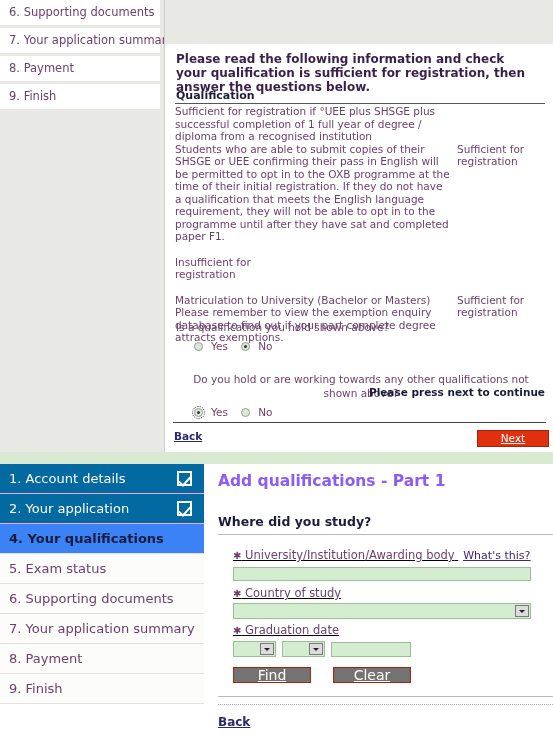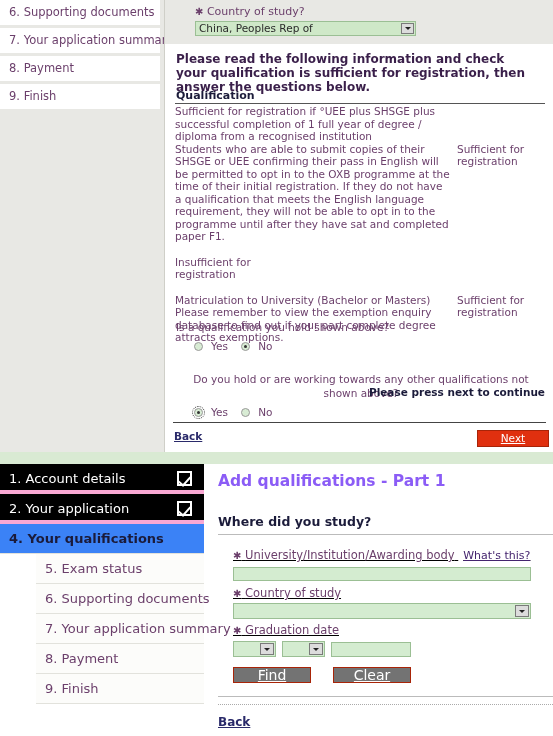--- a/index.html
+++ b/index.html
@@ -129,27 +129,27 @@
   .bot-nav { position: absolute; left: 0; top: 0; width: 204px; }
   .nav-item {
     height: 30px; line-height: 30px;
     font-size: 13px;
     padding-left: 9px;
     border-bottom: 1px solid #e2e2dc;
     position: relative;
     white-space: nowrap;
   }
   .nav-item.done {
-    background: #000000; color: #ffffff;
-    border-bottom: 4px solid #f9a8d4;
+    background: #0369a1; color: #ffffff;
+    border-bottom: 1px solid #f9a8d4;
   }
   .nav-item.current {
     background: #3b82f6; color: #1b1b3a; font-weight: bold;
   }
-  .nav-item.todo { background: #fcfcfa; color: #6b3f6b; margin-left: 36px; }
+  .nav-item.todo { background: #fcfcfa; color: #6b3f6b; }
   .check {
     position: absolute; right: 12px; top: 7px; width: 15px; height: 15px;
     border: 2px solid #ffffff;
   }
   .check:after {
     content: ""; position: absolute; left: 2px; top: 1px;
     width: 5px; height: 10px;
     border: solid #ffffff; border-width: 0 2px 2px 0;
     transform: rotate(42deg);
   }
@@ -220,30 +220,20 @@
         <span>8. Payment</span>
       </div>
       <div class="nav-item-top">
         <span>9. Finish</span>
       </div>
     </div>
 
     <div class="top-content">
       <div class="grey-band"></div>
 
-      <div class="cty-wrap">
-        <div class="field-label">
-          <span class="req-star">✱</span>
-          <span>Country of study?</span>
-        </div>
-        <div class="sel-green">
-          <span>China, Peoples Rep of</span>
-          <span class="sel-arrow"></span>
-        </div>
-      </div>
 
       <div class="intro">Please read the following information and check your qualification is sufficient for registration, then answer the questions below.</div>
 
       <div class="qual-title">Qualification</div>
       <div class="qual-rule"></div>
 
       <div class="qual-table">
         <div class="qrow">
           <div class="qdesc">Sufficient for registration if °UEE plus SHSGE plus successful completion of 1 full year of degree / diploma from a recognised institution</div>
           <div class="qstat"></div>

